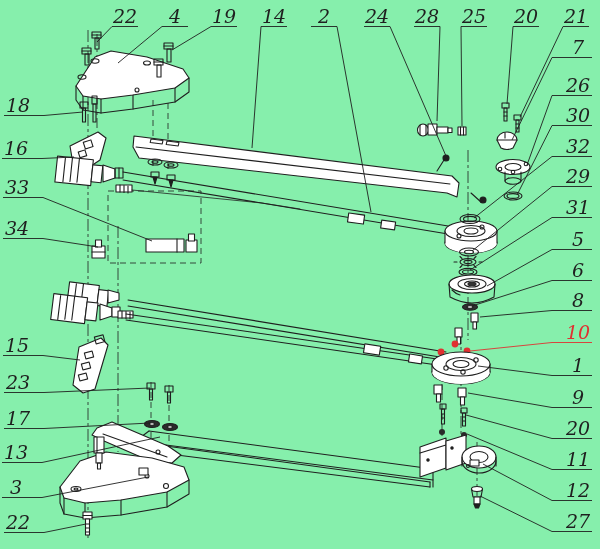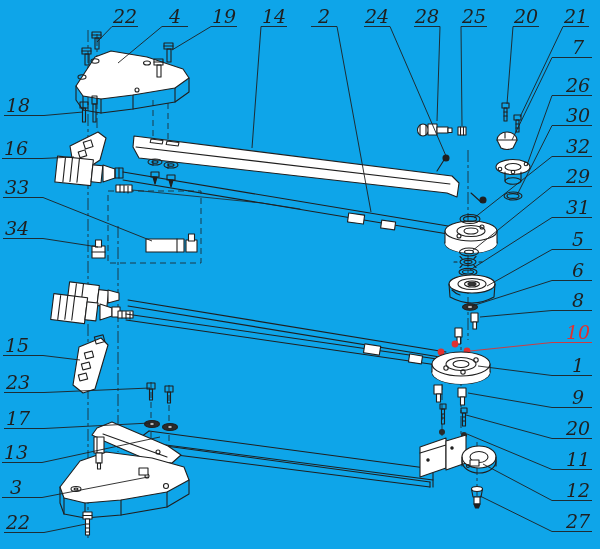--- a/index.html
+++ b/index.html
@@ -1,16 +1,16 @@
 <!DOCTYPE html>
 <html><head>
 <meta charset="utf-8">
 <style>
   html,body{margin:0;padding:0;background:#fff;}
-  .stage{position:relative;width:600px;height:549px;background:#0ea5e9;overflow:hidden;
+  .stage{position:relative;width:600px;height:549px;background:#86efac;overflow:hidden;
          font-family:"DejaVu Serif","Liberation Serif",serif;}
   svg{display:block}
   .callout-text{font-family:"DejaVu Serif","Liberation Serif",serif;
                 font-style:italic;font-size:19px;}
 </style>
 </head>
 <body>
 
 <div class="stage">
 <svg width="600" height="549" viewBox="0 0 600 549" xmlns="http://www.w3.org/2000/svg">

